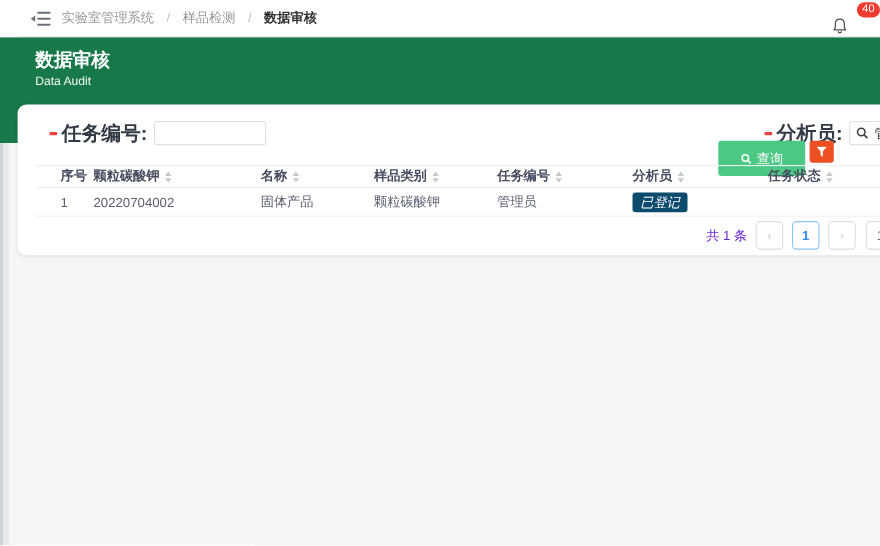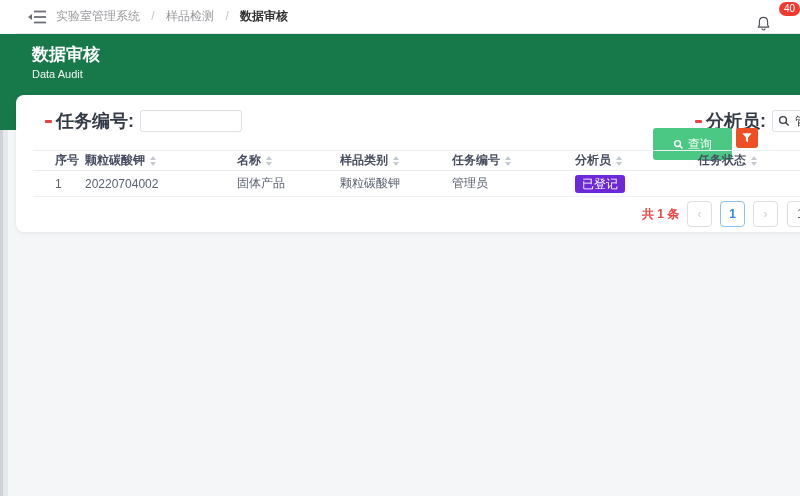--- a/index.html
+++ b/index.html
@@ -67,26 +67,26 @@
         padding-left: 22px; align-items: center; }
   .thead { height: 21px; border-top: 1px solid #eef0f3; border-bottom: 1px solid #e9ebef;
            font-size: 12px; font-weight: bold; color: #464d5f; }
   .th { display: flex; align-items: center; cursor: pointer; }
   .sorters { display: inline-flex; flex-direction: column; gap: 2px; margin-left: 5px; cursor: pointer; }
   .cu { width: 0; height: 0; border-left: 3.5px solid transparent; border-right: 3.5px solid transparent;
         border-bottom: 4px solid #c4c9d1; }
   .cd { width: 0; height: 0; border-left: 3.5px solid transparent; border-right: 3.5px solid transparent;
         border-top: 4px solid #c4c9d1; }
   .tdata { height: 26px; border-bottom: 1px solid #eef0f3; font-size: 12px; color: #5a6170; }
-  .badge { display: inline-block; background: #6d28d9; color: #fff; font-size: 12px;
-           border-radius: 3px; padding: 2px 7px; line-height: 14px; }
+  .badge { display: inline-block; background: #0c4a6e; color: #fff; font-size: 12px;
+           border-radius: 3px; padding: 2px 7px; line-height: 14px; font-style: italic; }
 
   
   .pager { position: absolute; left: 0; top: 106px; width: 800px; height: 26px; font-size: 12px; }
-  .pg-total { position: absolute; left: 626px; top: 0; line-height: 26px; color: #ef4444; font-weight: bold; }
+  .pg-total { position: absolute; left: 626px; top: 0; line-height: 26px; color: #6d28d9; }
   .pg-box { position: absolute; top: 0; width: 25px; height: 26px; background: #fff;
             border: 1px solid #dcdee2; border-radius: 4px; text-align: center; line-height: 24px;
             cursor: pointer; }
   .pg-prev { left: 671px; color: #ccd0d6; }
   .pg-next { left: 737px; color: #ccd0d6; }
   .pg-cur  { left: 704px; border-color: #8cc3f7; color: #2d8cf0; font-weight: bold; }
   .pg-size { left: 771px; width: 42px; color: #5a6170; text-align: left; padding-left: 9px; }
 </style>
 </head>
 <body>

